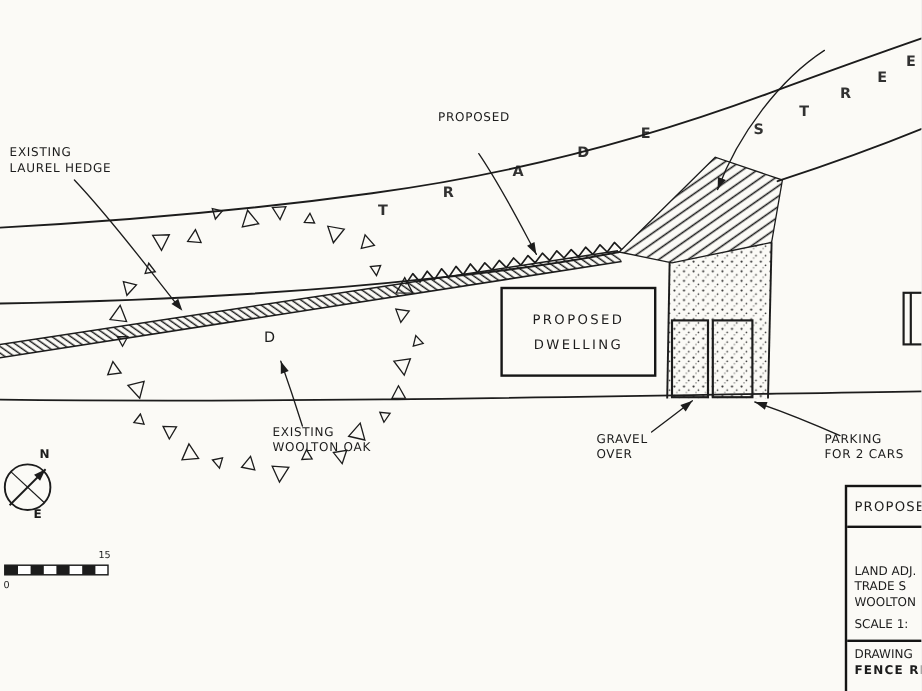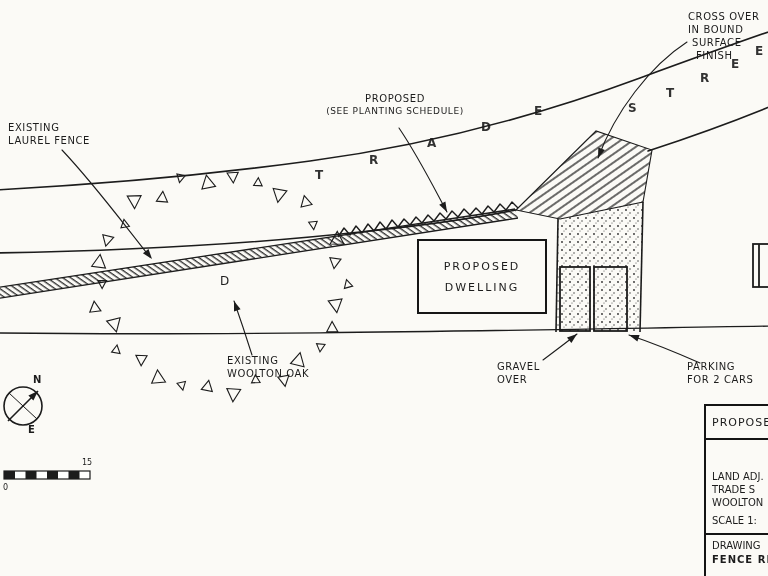--- a/index.html
+++ b/index.html
@@ -158,34 +158,27 @@
   <span class="rl" style="left:481px;top:120px">D</span>
   <span class="rl" style="left:534px;top:104px">E</span>
   <span class="rl" style="left:628px;top:101px">S</span>
   <span class="rl" style="left:666px;top:86px">T</span>
   <span class="rl" style="left:700px;top:71px">R</span>
   <span class="rl" style="left:731px;top:57px">E</span>
   <span class="rl" style="left:755px;top:44px">E</span>
 
   <div class="lbl" style="left:8px;top:121px">
     <div>EXISTING</div>
-    <div>LAUREL FENCE</div>
+    <div>LAUREL HEDGE</div>
   </div>
 
   <div class="lbl center" style="left:315px;top:92px;width:160px">
     <div>PROPOSED</div>
-    <div style="font-size:9px">(SEE PLANTING SCHEDULE)</div>
-  </div>
-
-  <div class="lbl" style="left:688px;top:10px">
-    <div>CROSS OVER</div>
-    <div>IN BOUND</div>
-    <div style="padding-left:4px">SURFACE</div>
-    <div style="padding-left:8px">FINISH</div>
-  </div>
+  </div>
+
 
   <div class="lbl" style="left:227px;top:354px">
     <div>EXISTING</div>
     <div>WOOLTON OAK</div>
   </div>
 
   <div class="lbl" style="left:497px;top:360px">
     <div>GRAVEL</div>
     <div>OVER</div>
   </div>

